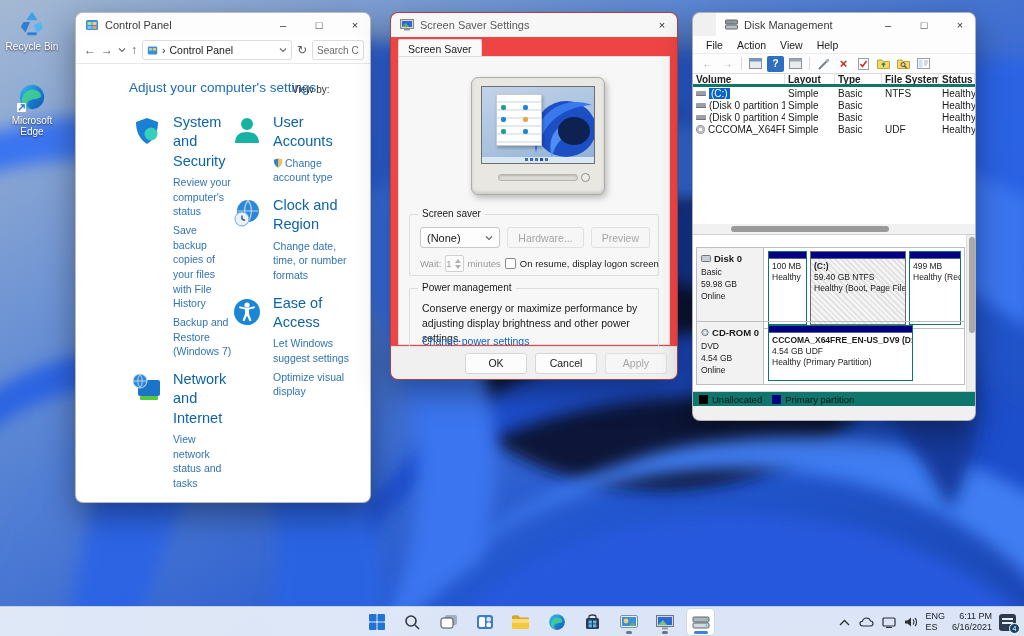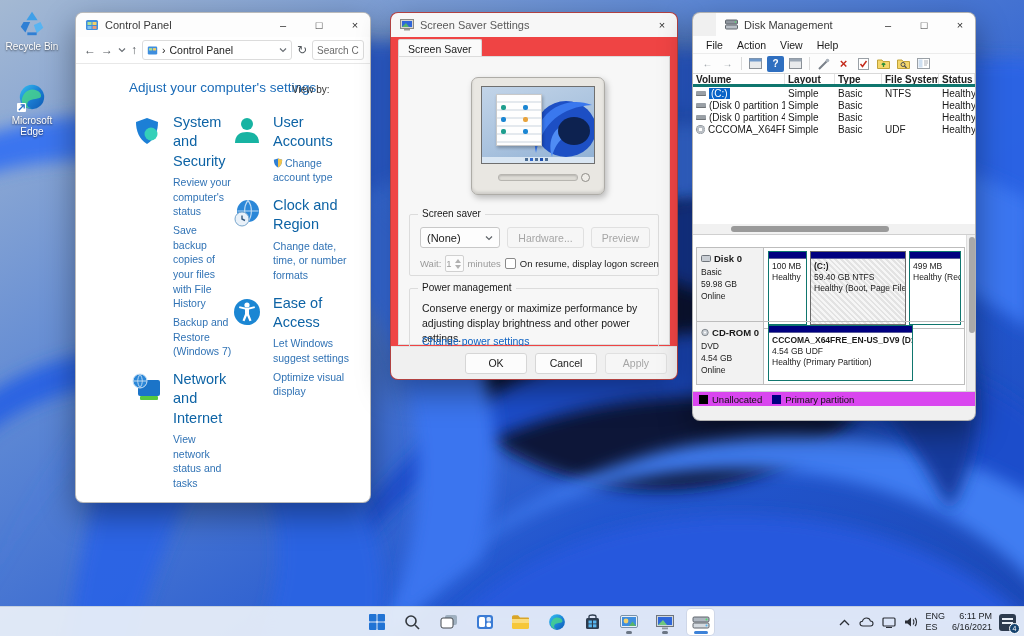--- a/index.html
+++ b/index.html
@@ -104,21 +104,21 @@
   .disk-label { position:absolute; left:0; top:0; bottom:0; width:67px; background:#f2f2f2; border-right:1px solid #bdbdbd; padding:4px 4px; font-size:8.5px; color:#1a1a1a; line-height:1.45; }
   .disk-label .dname { font-weight:bold; font-size:9.5px; display:flex; gap:3px; align-items:center; white-space:nowrap; }
   .part { position:absolute; top:3px; bottom:3px; background:#fff; border:1px solid #0f766e; overflow:hidden; }
   .part .bar { height:7px; background:#000080; border-bottom:1px solid #5a5a9a; }
   .part .ptext { padding:2px 3px; font-size:8.5px; line-height:1.3; color:#1a1a1a; white-space:nowrap; }
   .part .ptitle { font-weight:bold; }
   .part.sel { border-color:#6a6a6a; }
   .part.sel .pbody { background:repeating-linear-gradient(45deg,#f6f6f6 0 2px,#e3e3e3 2px 4px); }
   .vscroll { position:absolute; right:0; top:0; bottom:0; width:9px; background:#efefef; border-left:1px solid #ddd; }
   .vscroll .thumb { position:absolute; left:1.5px; top:2px; width:6px; height:96px; background:#a9a9a9; border-radius:3px; }
-  #dm .legend { position:absolute; left:0; right:0; top:378px; height:15px; border-top:1px solid #d5d5d5; background:#d946ef; display:flex; align-items:center; gap:10px; padding-left:6px; font-size:9.5px; color:#111; }
+  #dm .legend { position:absolute; left:0; right:0; top:378px; height:15px; border-top:1px solid #d5d5d5; background:#0f766e; display:flex; align-items:center; gap:10px; padding-left:6px; font-size:9.5px; color:#111; }
   .lg { display:flex; align-items:center; gap:4px; }
   .lg .sq { width:9px; height:9px; }
   .sq-black { background:#000; } .sq-navy { background:#000080; }
 
   
   #taskbar { position:absolute; left:0; bottom:0; width:1024px; height:30px; background:rgba(241,245,250,.9); border-top:1px solid rgba(120,140,160,.25); }
   #tb-center { position:absolute; left:363px; top:0; height:30px; display:flex; align-items:center; gap:9px; }
   .tb-app { width:27px; height:26px; border-radius:4px; display:flex; align-items:center; justify-content:center; position:relative; }
   .tb-app.active { background:#fff; box-shadow:0 0 0 1px rgba(0,0,0,.06); }
   .tb-app .dash { position:absolute; bottom:1px; left:50%; transform:translateX(-50%); width:6px; height:3px; border-radius:2px; background:#6b7684; }

